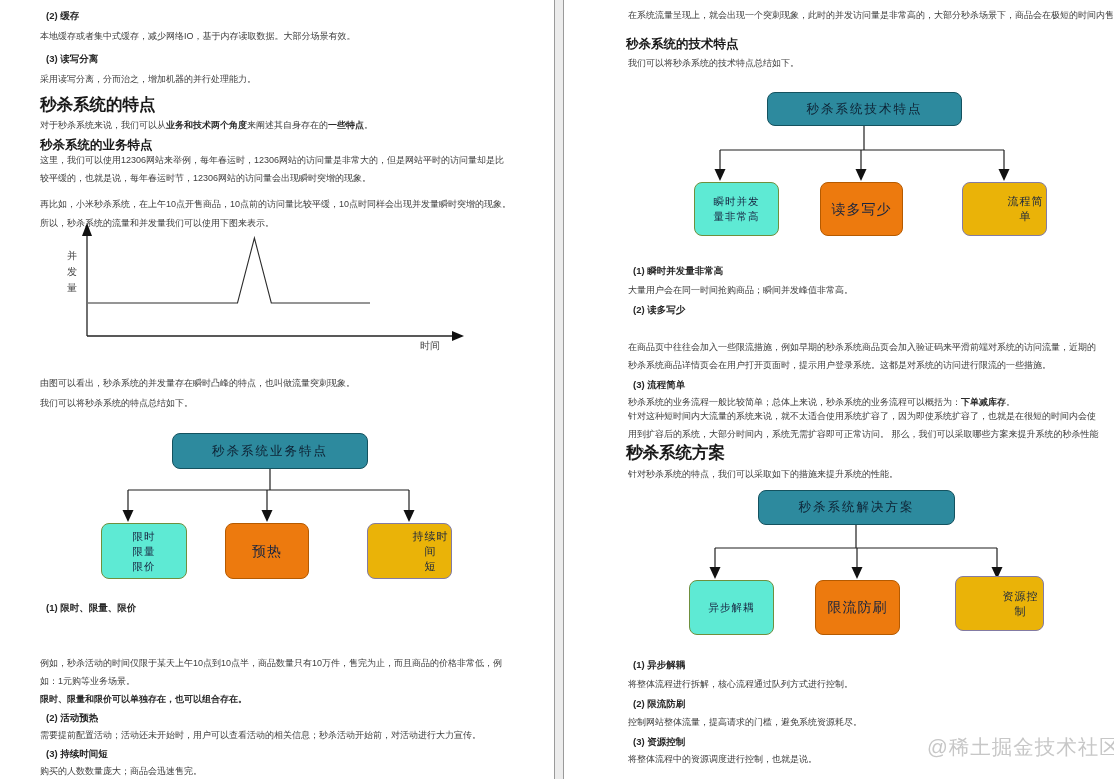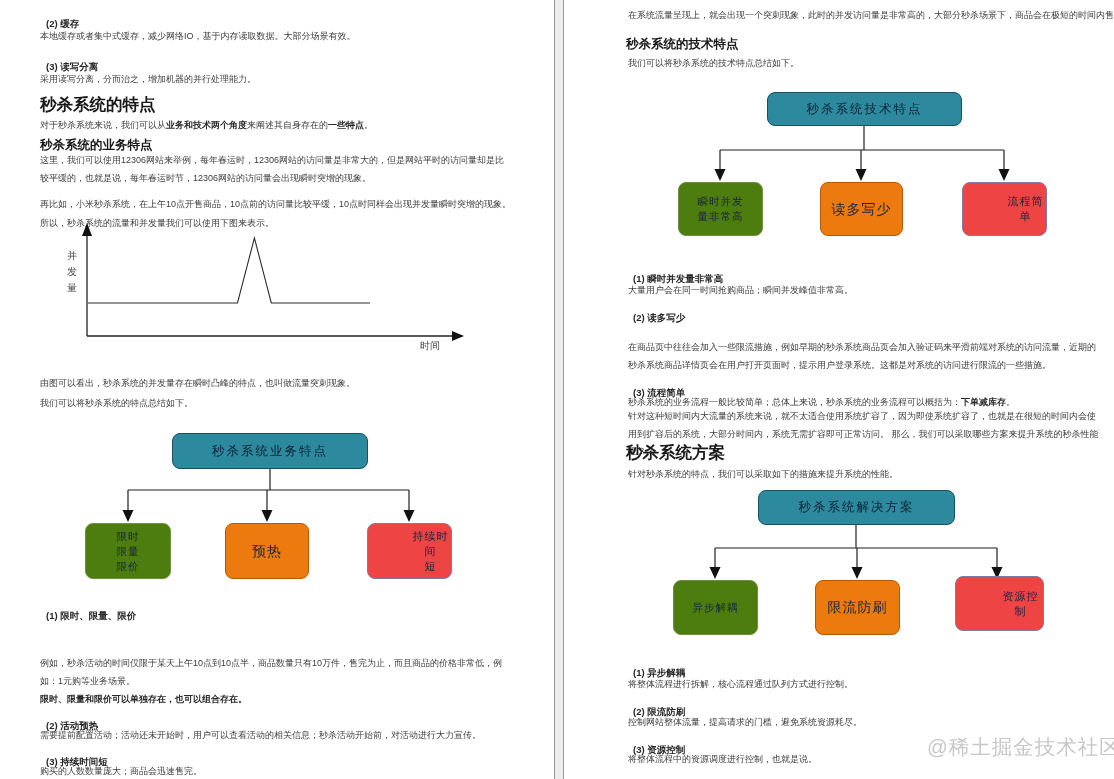--- a/index.html
+++ b/index.html
@@ -8,34 +8,34 @@
   .page { position:absolute; top:0; height:779px; background:#ffffff; }
   #page-left  { left:0;   width:554px; }
   #page-right { left:564px; width:550px; }
   .divider { position:absolute; top:0; left:554px; width:10px; height:779px;
              background:#ececec; border-left:1.5px solid #9a9a9a; border-right:1.5px solid #9a9a9a; }
 
   .blk { position:absolute; }
   .p  { font-size:9px; line-height:17.5px; color:#3d3d3d; width:470px; }
   .pw { width:474px; }
   .nowrap { white-space:nowrap; width:auto; }
-  .h5 { font-size:9.5px; line-height:17.5px; font-weight:bold; color:#262626; white-space:nowrap;margin-top:8px; }
+  .h5 { font-size:9.5px; line-height:17.5px; font-weight:bold; color:#262626; white-space:nowrap; }
   .h2 { font-size:16.5px; line-height:24px; font-weight:bold; color:#191919; white-space:nowrap; }
   .h3 { font-size:12.5px; line-height:18px; font-weight:bold; color:#191919; white-space:nowrap; }
   .bseg { font-weight:bold; color:#2b2b2b; }
   .pbold { font-weight:bold; color:#2b2b2b; }
 
   .diagram { position:absolute; }
   .box { position:absolute; display:flex; align-items:center; justify-content:center;
          text-align:center; font-family:"Liberation Serif","DejaVu Serif",serif;
          color:#172440; white-space:pre-line;border-radius:8px; }
   .box-root   { background:#2d8a9e; border:1.5px solid #14525f; font-size:12.5px; letter-spacing:2px; color:#0d2133; }
-  .box-green  { background:#4d7c0f; border:1.5px solid #6f8f3e; font-size:10.5px; letter-spacing:1px; line-height:15px; }
+  .box-green  { background:#5eead4; border:1.5px solid #6f8f3e; font-size:10.5px; letter-spacing:1px; line-height:15px;margin-left:16px; }
   .box-orange { background:#ed7a0e; border:1.5px solid #b55a00; font-size:14px;  letter-spacing:1px; line-height:15px; }
-  .box-purple { background:#ef4444; border:1.5px solid #837ba3; font-size:11px;  letter-spacing:1px; line-height:15px;padding-left:42px; }
+  .box-purple { background:#eab308; border:1.5px solid #837ba3; font-size:11px;  letter-spacing:1px; line-height:15px;padding-left:42px; }
   .conn { position:absolute; left:0; top:0; }
 
   .axis-label { position:absolute; font-family:"Liberation Serif","DejaVu Serif",serif;
                 font-size:10px; color:#474747; }
   .ylab { width:11px; word-break:break-all; line-height:16px; }
 
   .watermark { position:absolute; left:927px; top:733px; font-size:20.5px; letter-spacing:1px;
                color:#c7c7c7; font-family:"Liberation Sans","DejaVu Sans",sans-serif; white-space:nowrap; }
 </style>
 </head>

